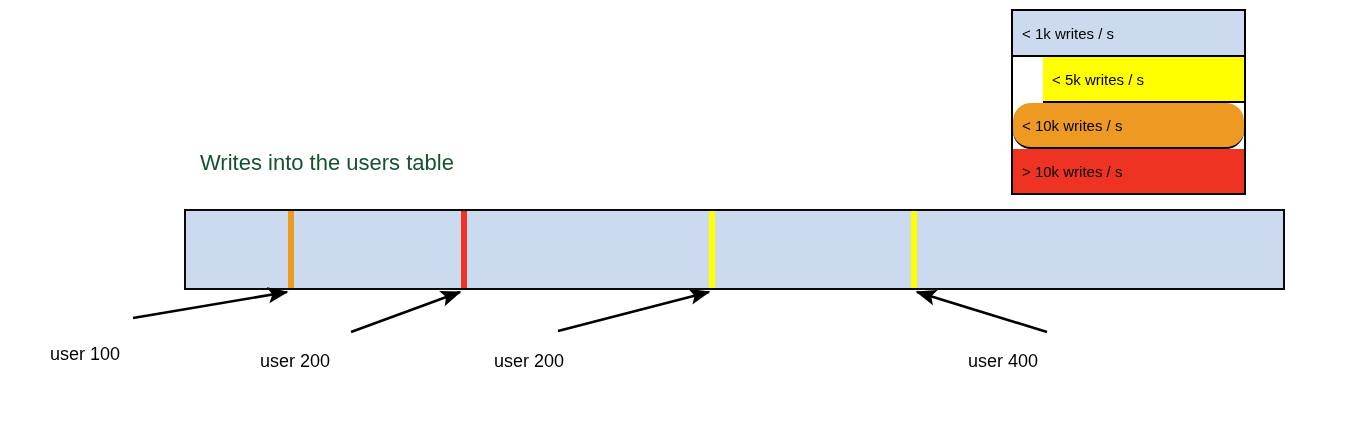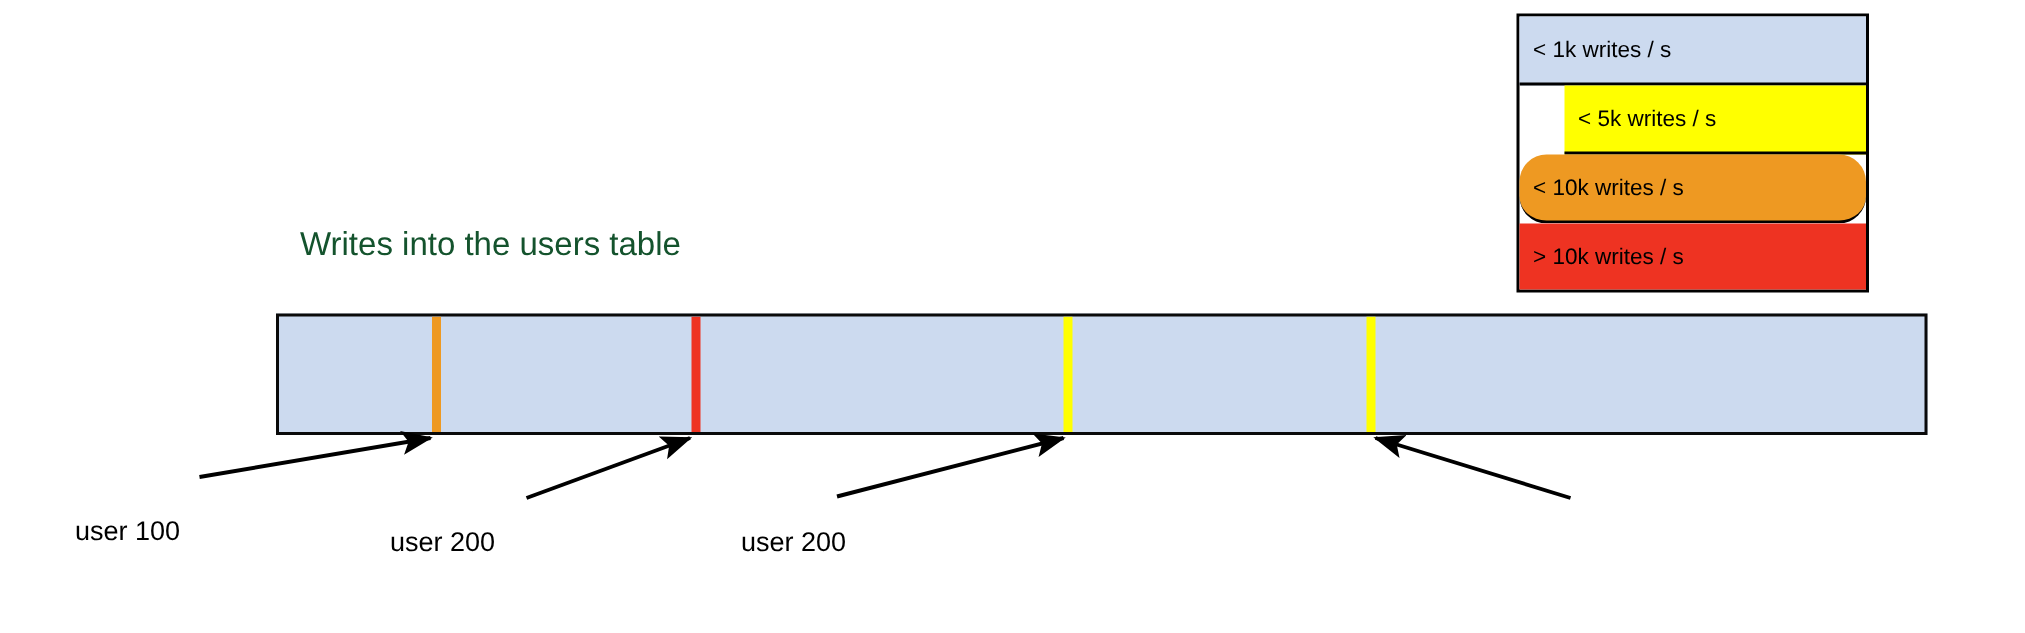--- a/index.html
+++ b/index.html
@@ -134,14 +134,15 @@
     </defs>
     <line x1="133" y1="318" x2="287" y2="292" stroke="#000000" stroke-width="2.6" marker-end="url(#ah)"></line>
     <line x1="351" y1="332" x2="460" y2="292" stroke="#000000" stroke-width="2.6" marker-end="url(#ah)"></line>
     <line x1="558" y1="331" x2="709" y2="292" stroke="#000000" stroke-width="2.6" marker-end="url(#ah)"></line>
     <line x1="1047" y1="332" x2="917" y2="292" stroke="#000000" stroke-width="2.6" marker-end="url(#ah)"></line>
   </svg>
 
   <div class="user-label" style="left:50px; top:345px;">user 100</div>
   <div class="user-label" style="left:260px; top:352px;">user 200</div>
   <div class="user-label" style="left:494px; top:352px;">user 200</div>
+  <div class="user-label" style="left:968px; top:352px;">user 400</div>
 
 </div>
 
 </body></html>

